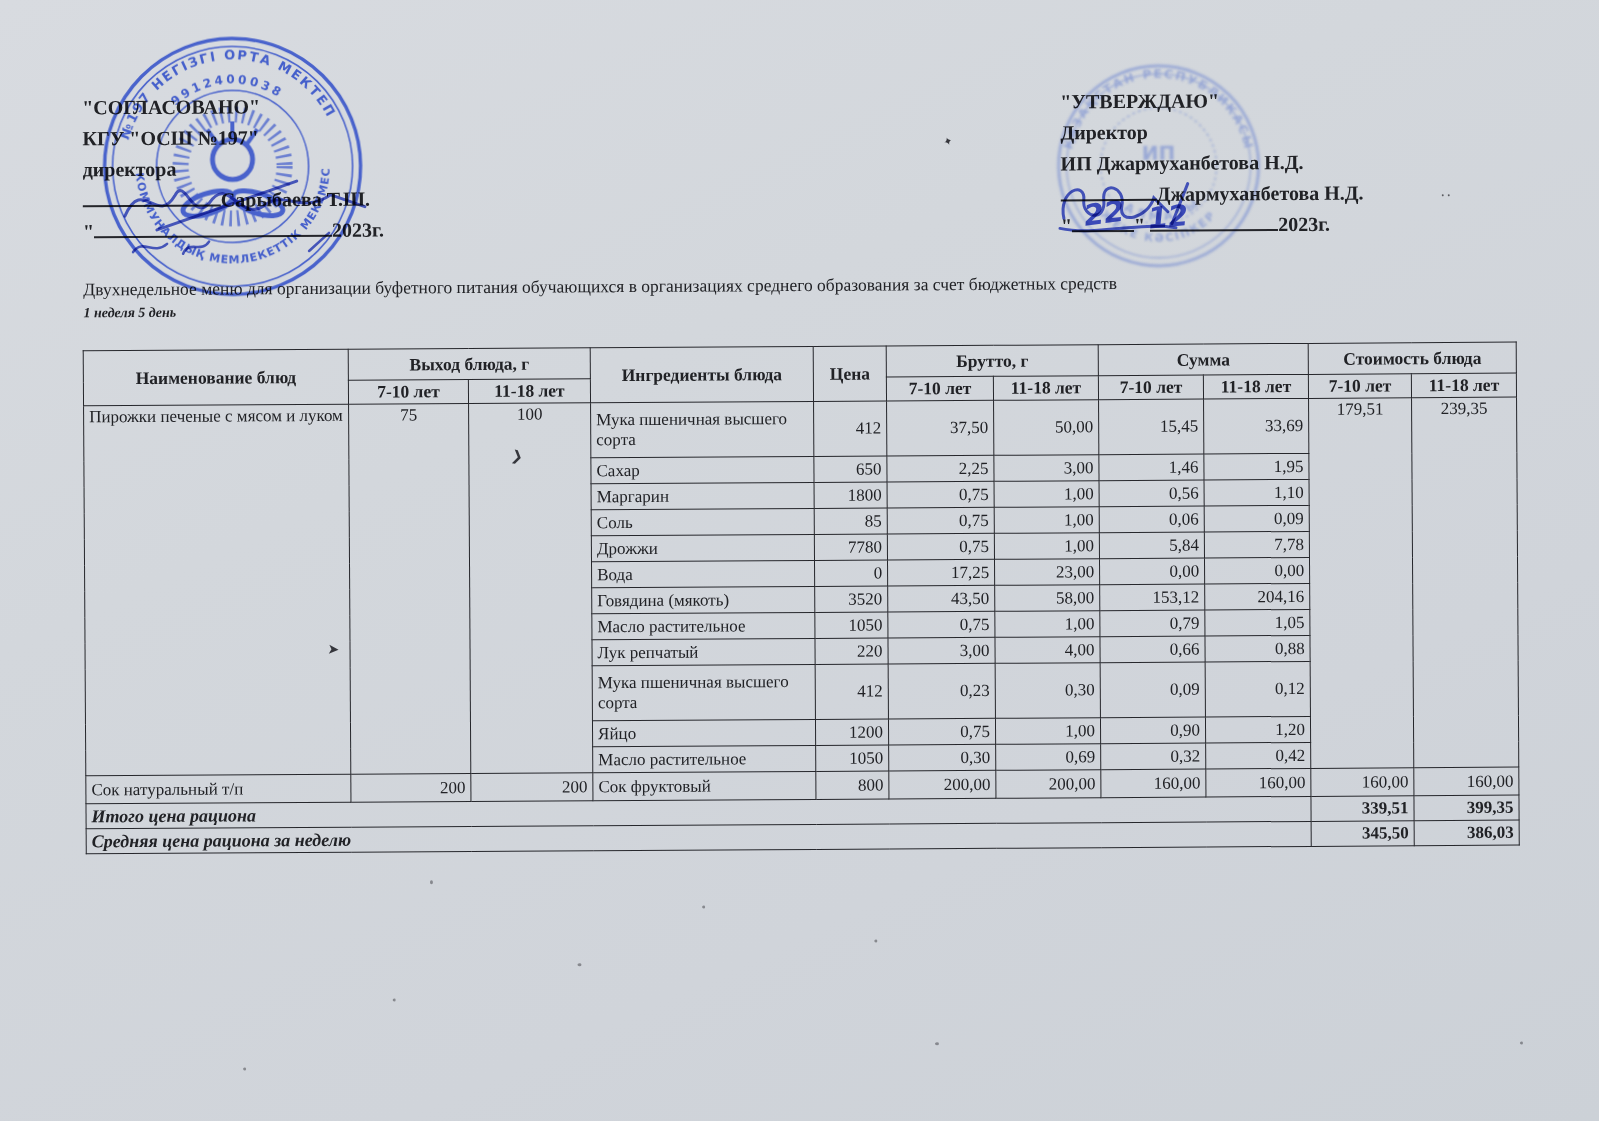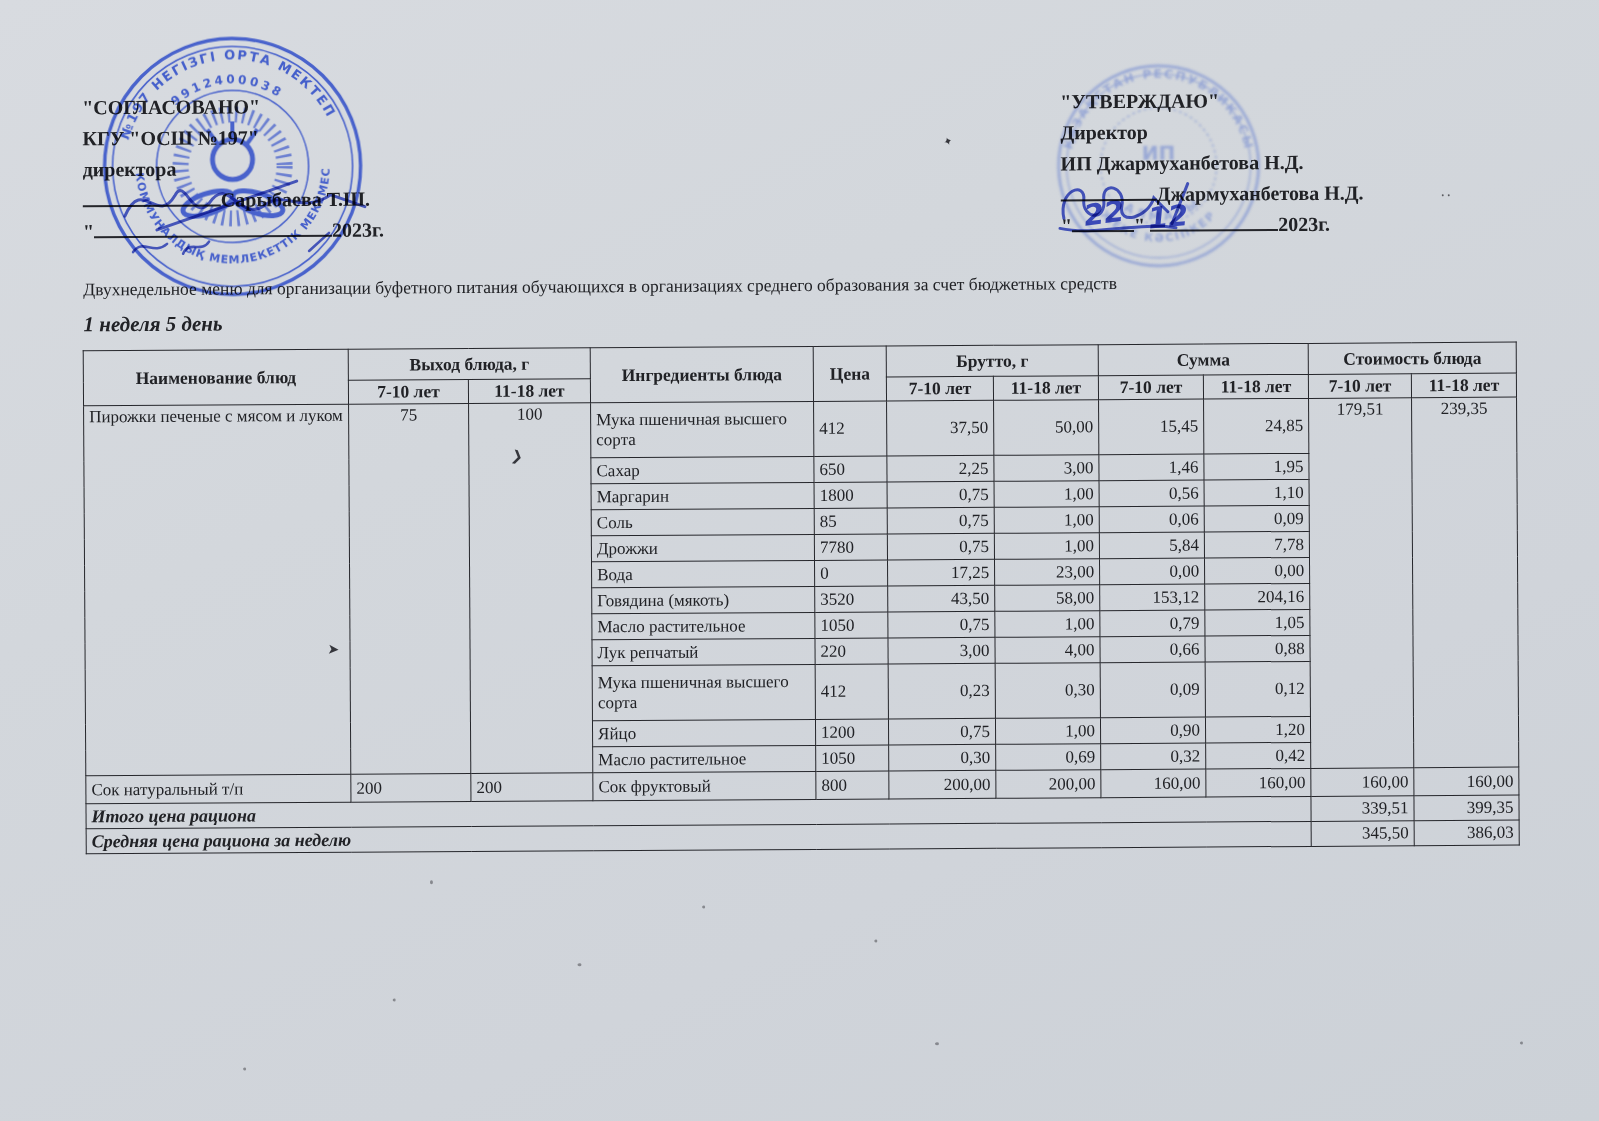--- a/index.html
+++ b/index.html
@@ -9,40 +9,40 @@
     font-family:"Liberation Serif",serif;color:#212226;
   }
   .sheet{position:absolute;inset:0;transform:rotate(-0.35deg);}
   
   .approval{position:absolute;font-weight:bold;font-size:20px;line-height:31px;white-space:nowrap;}
   .approval-left{left:85px;top:88px;}
   .approval-right{left:1063px;top:88px;}
   .ul{display:inline-block;border-bottom:2px solid #24252a;height:14px;vertical-align:baseline;}
   
   .doc-title{position:absolute;left:85px;top:275px;width:1420px;font-size:17.5px;font-weight:normal;}
-  .doc-subtitle{position:absolute;left:85px;top:308px;font-size:21px;font-weight:bold;font-style:italic;}
+  .doc-subtitle{position:absolute;left:85px;top:301px;font-size:14px;font-weight:bold;font-style:italic;}
   
   table.menu{
     position:absolute;left:84px;top:346px;width:1433px;
     border-collapse:collapse;table-layout:fixed;font-size:17px;
   }
   table.menu th,table.menu td{
     border:1.7px solid #26272c;padding:1px 5px;overflow:hidden;
   }
   table.menu thead th{font-weight:bold;text-align:center;font-size:17.5px;padding:1px 2px;}
   tr.hr1{height:31px;}  tr.hr2{height:24px;}
   tr.tall{height:55px;} tr.std{height:26px;} tr.juice{height:28px;} tr.tot{height:25px;}
   td.name-cell{vertical-align:top;text-align:left;font-size:17px;}
   td.out-cell{vertical-align:top;text-align:center;}
   td.cost-cell{vertical-align:top;text-align:center;}
   td.ing{ text-align:left;}
-  td.price{text-align:left;}
+  td.price{text-align:right;}
   td.num{text-align:right;padding-right:4px;margin-top:32px;}
   td.tot-label{font-style:italic;font-weight:bold;font-size:18px;text-align:left;padding-left:6px;}
-  td.tot-num{font-weight:normal;text-align:right;padding-right:4px;}
+  td.tot-num{font-weight:bold;text-align:right;padding-right:4px;}
   
   .ink-layer{position:absolute;inset:0;pointer-events:none;}
   .stamp{position:absolute;mix-blend-mode:multiply;}
   .hand-digit{
     position:absolute;color:#3a49b8;font-family:"DejaVu Sans",sans-serif;
     font-style:italic;font-weight:bold;font-size:29px;mix-blend-mode:multiply;
   }
   .scan-speck{position:absolute;background:#4a4b50;border-radius:50%;opacity:.55;}
   .scan-mark{position:absolute;color:#35363c;font-size:14px;font-family:"DejaVu Sans",sans-serif;}
   .dots-artifact{position:absolute;color:#5a5b60;font-size:16px;letter-spacing:2px;}
@@ -109,21 +109,21 @@
     <tbody>
       <tr class="tall">
         <td rowspan="12" class="name-cell">Пирожки печеные с мясом и луком</td>
         <td rowspan="12" class="out-cell">75</td>
         <td rowspan="12" class="out-cell">100</td>
         <td class="ing">Мука пшеничная высшего сорта</td>
         <td class="price">412</td>
         <td class="num">37,50</td>
         <td class="num">50,00</td>
         <td class="num">15,45</td>
-        <td class="num">24,85</td>
+        <td class="num">33,69</td>
         <td rowspan="12" class="cost-cell">179,51</td>
         <td rowspan="12" class="cost-cell">239,35</td>
       </tr>
       <tr class="std">
         <td class="ing">Сахар</td>
         <td class="price">650</td>
         <td class="num">2,25</td>
         <td class="num">3,00</td>
         <td class="num">1,46</td>
         <td class="num">1,95</td>

